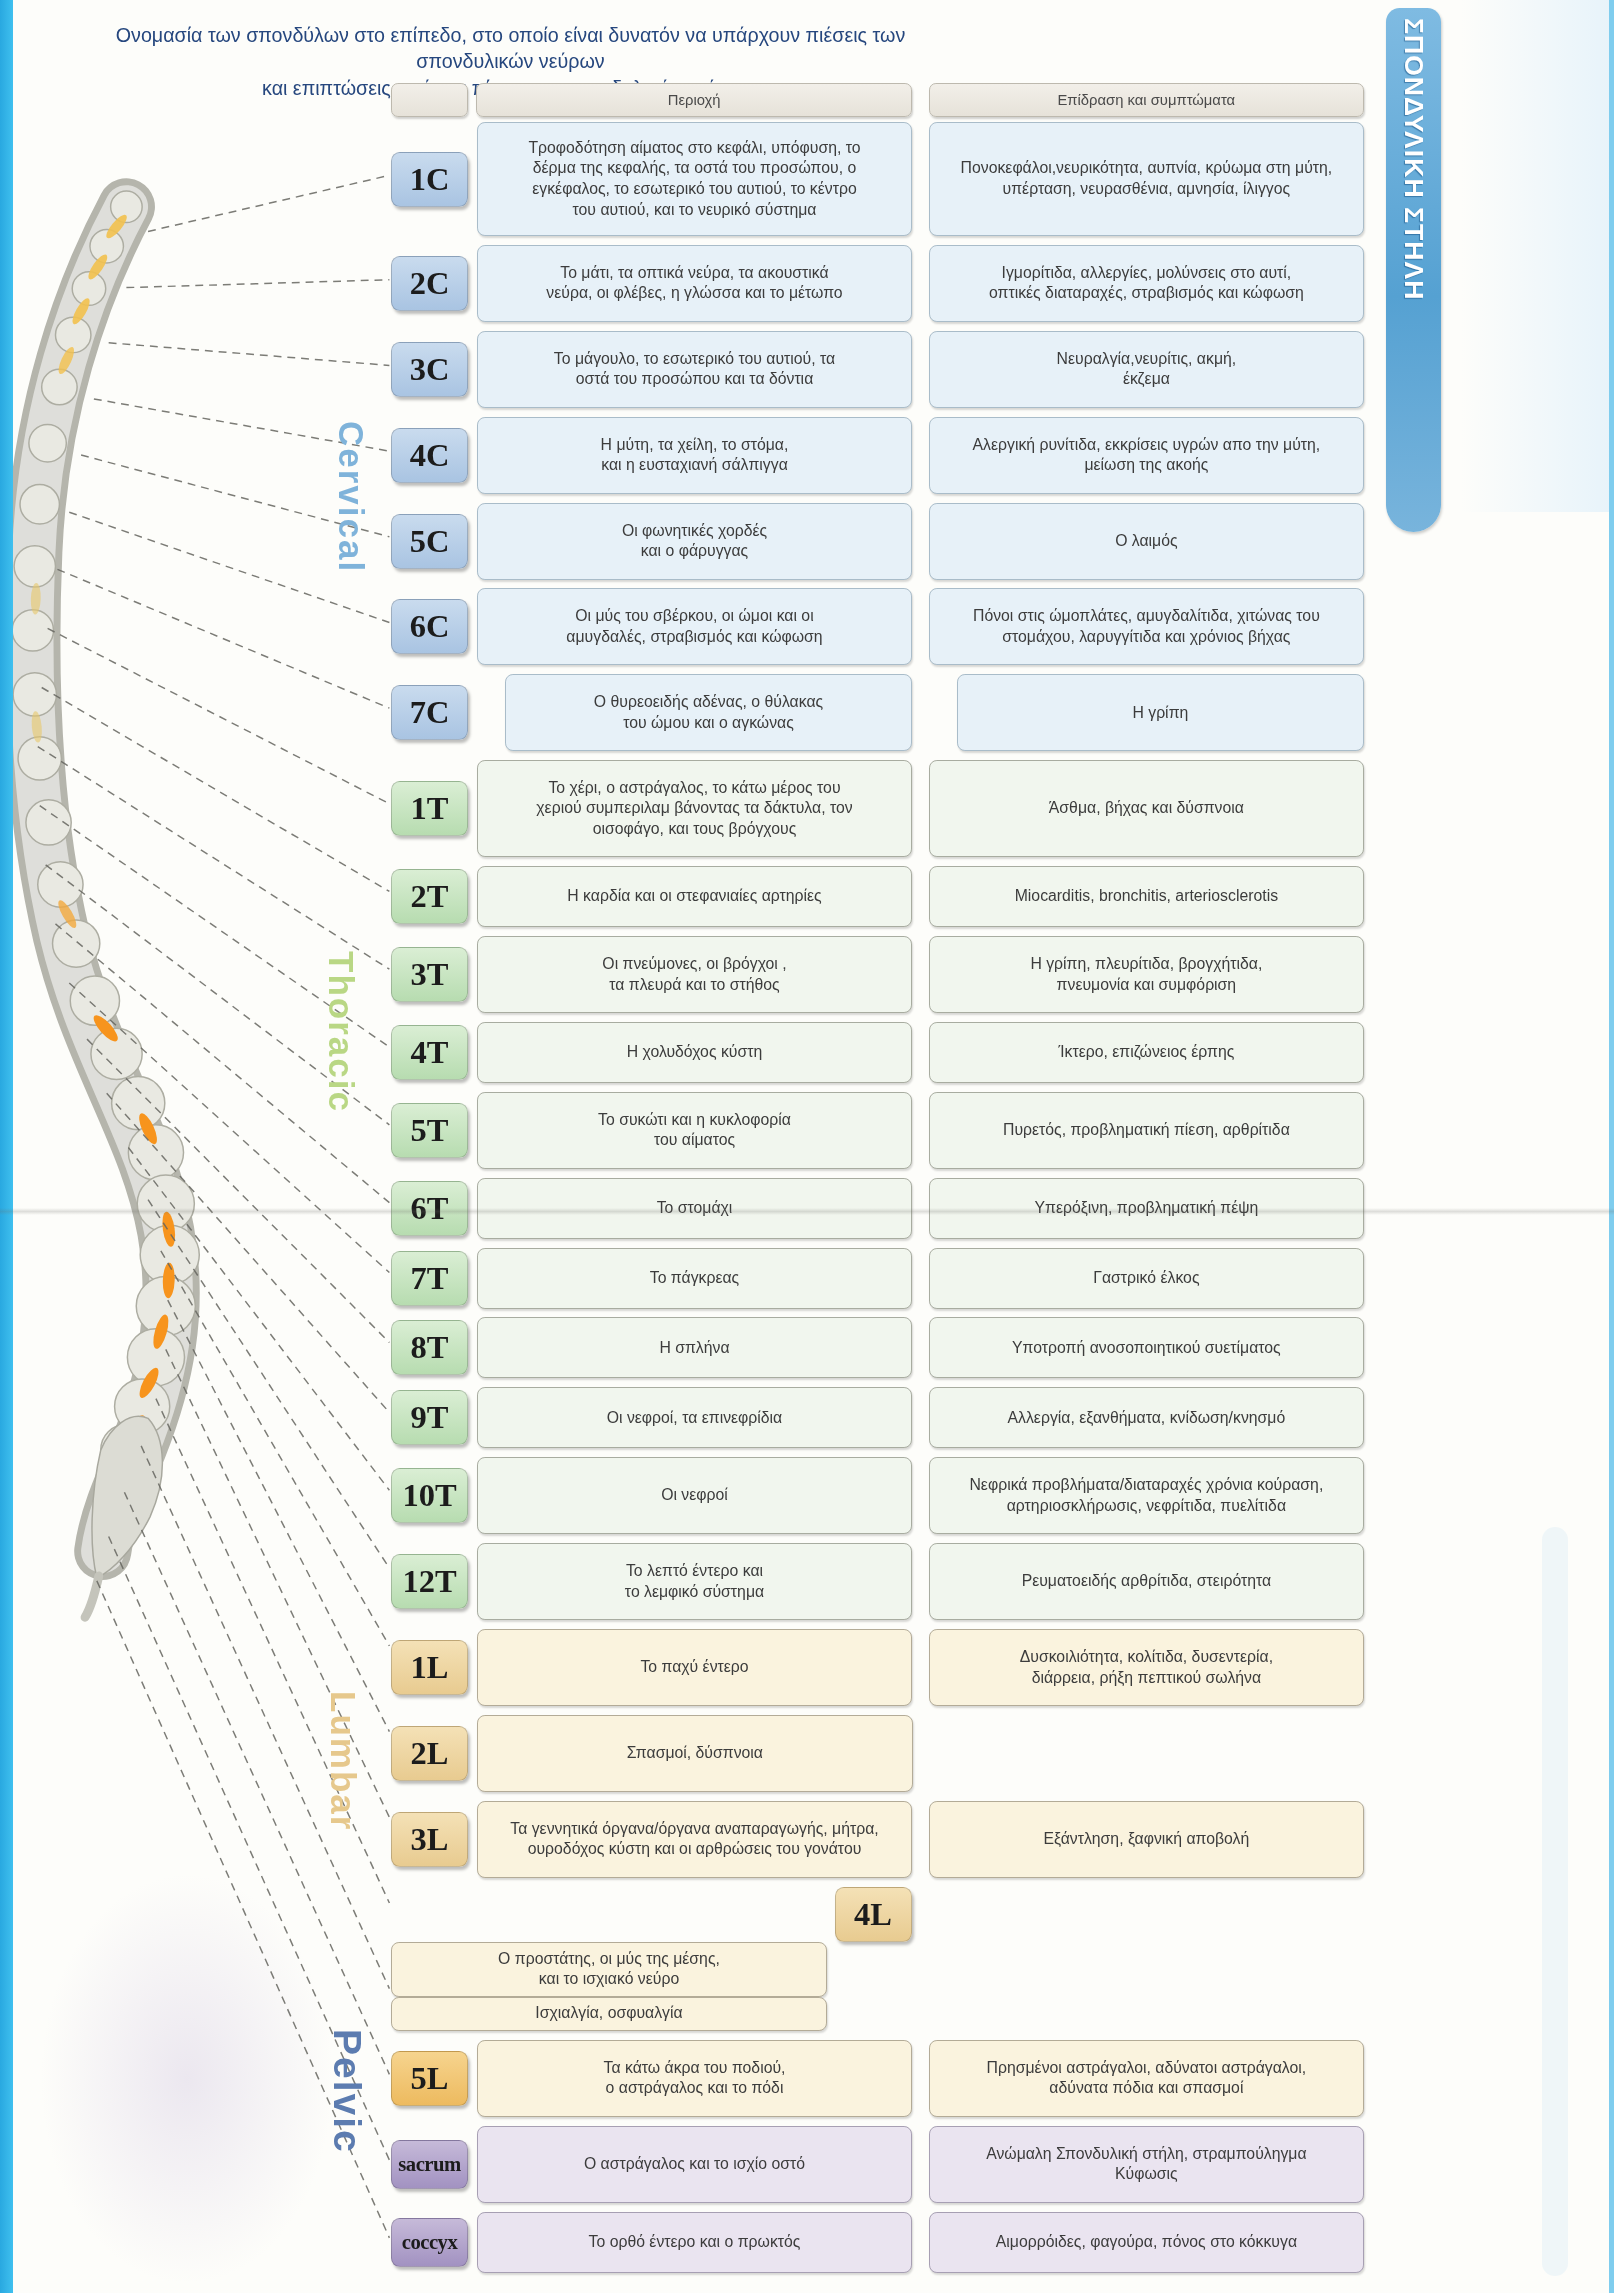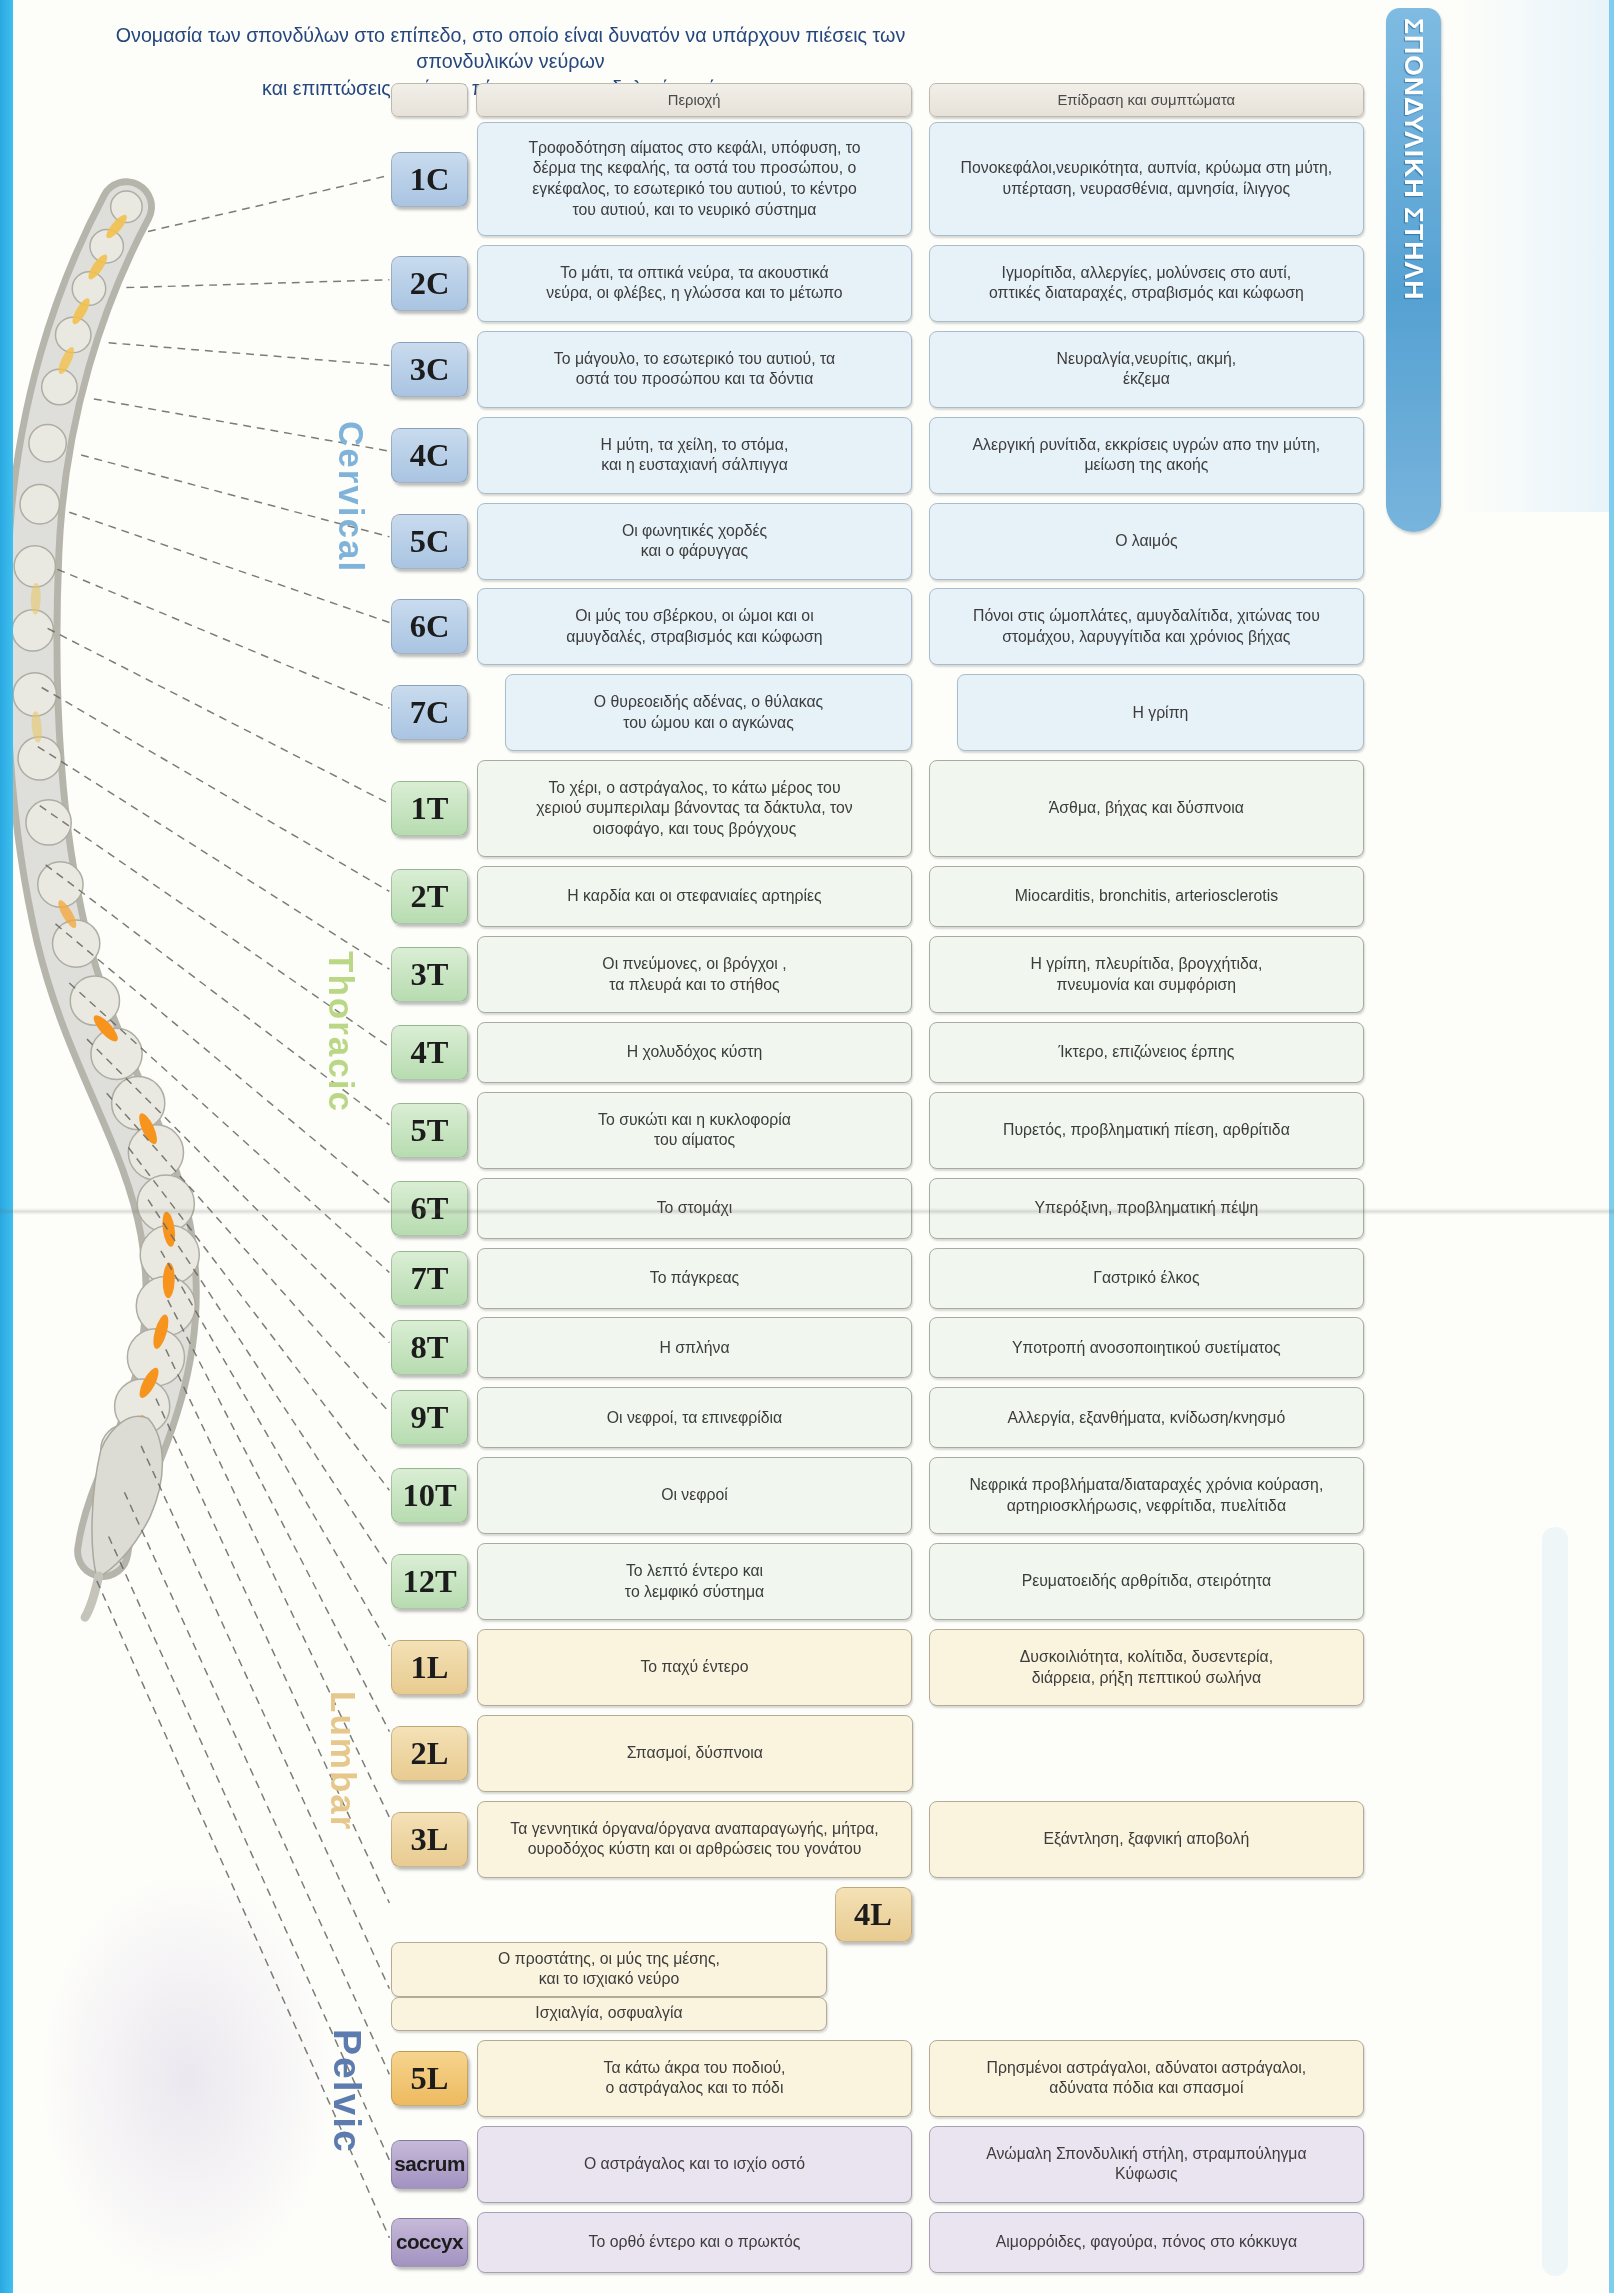--- a/index.html
+++ b/index.html
@@ -72,21 +72,21 @@
 
   .g-c .chip{background:linear-gradient(#c9dbee,#a9c4e2);}
   .g-c .cell{background:#e7f1f8;border-color:#a9bcc9;text-align:center;}
   .g-t .chip{background:linear-gradient(#daeed4,#b7dcb0);}
   .g-t .cell{background:#f1f6ee;border-color:#a8aca0;}
   .g-l .chip{background:linear-gradient(#f4e1b6,#e8cb90);}
   .g-l .cell{background:#faf3de;border-color:#b3ab97;}
   .g-l5 .chip{background:linear-gradient(#f6d48e,#edba5f);}
   .g-l5 .cell{background:#faf3de;border-color:#b3ab97;}
   .g-p .chip{background:linear-gradient(#c6bad9,#a292c1);
-    font-family:Liberation Sans, sans-serif;font-size:20.7px;letter-spacing:-0.5px;height:47px;}
+    font-family:Liberation Serif, serif;font-size:20.7px;letter-spacing:-0.5px;height:47px;}
   .g-p .cell{background:#eae4f0;border-color:#a79fb3;}
 
   svg.spine-layer{position:absolute;left:0;top:0;z-index:1;}
 </style>
 </head>
 <body>
 
 <div class="edge-left"></div>
 <div class="edge-right"></div>
 <div class="wash-topright"></div>

